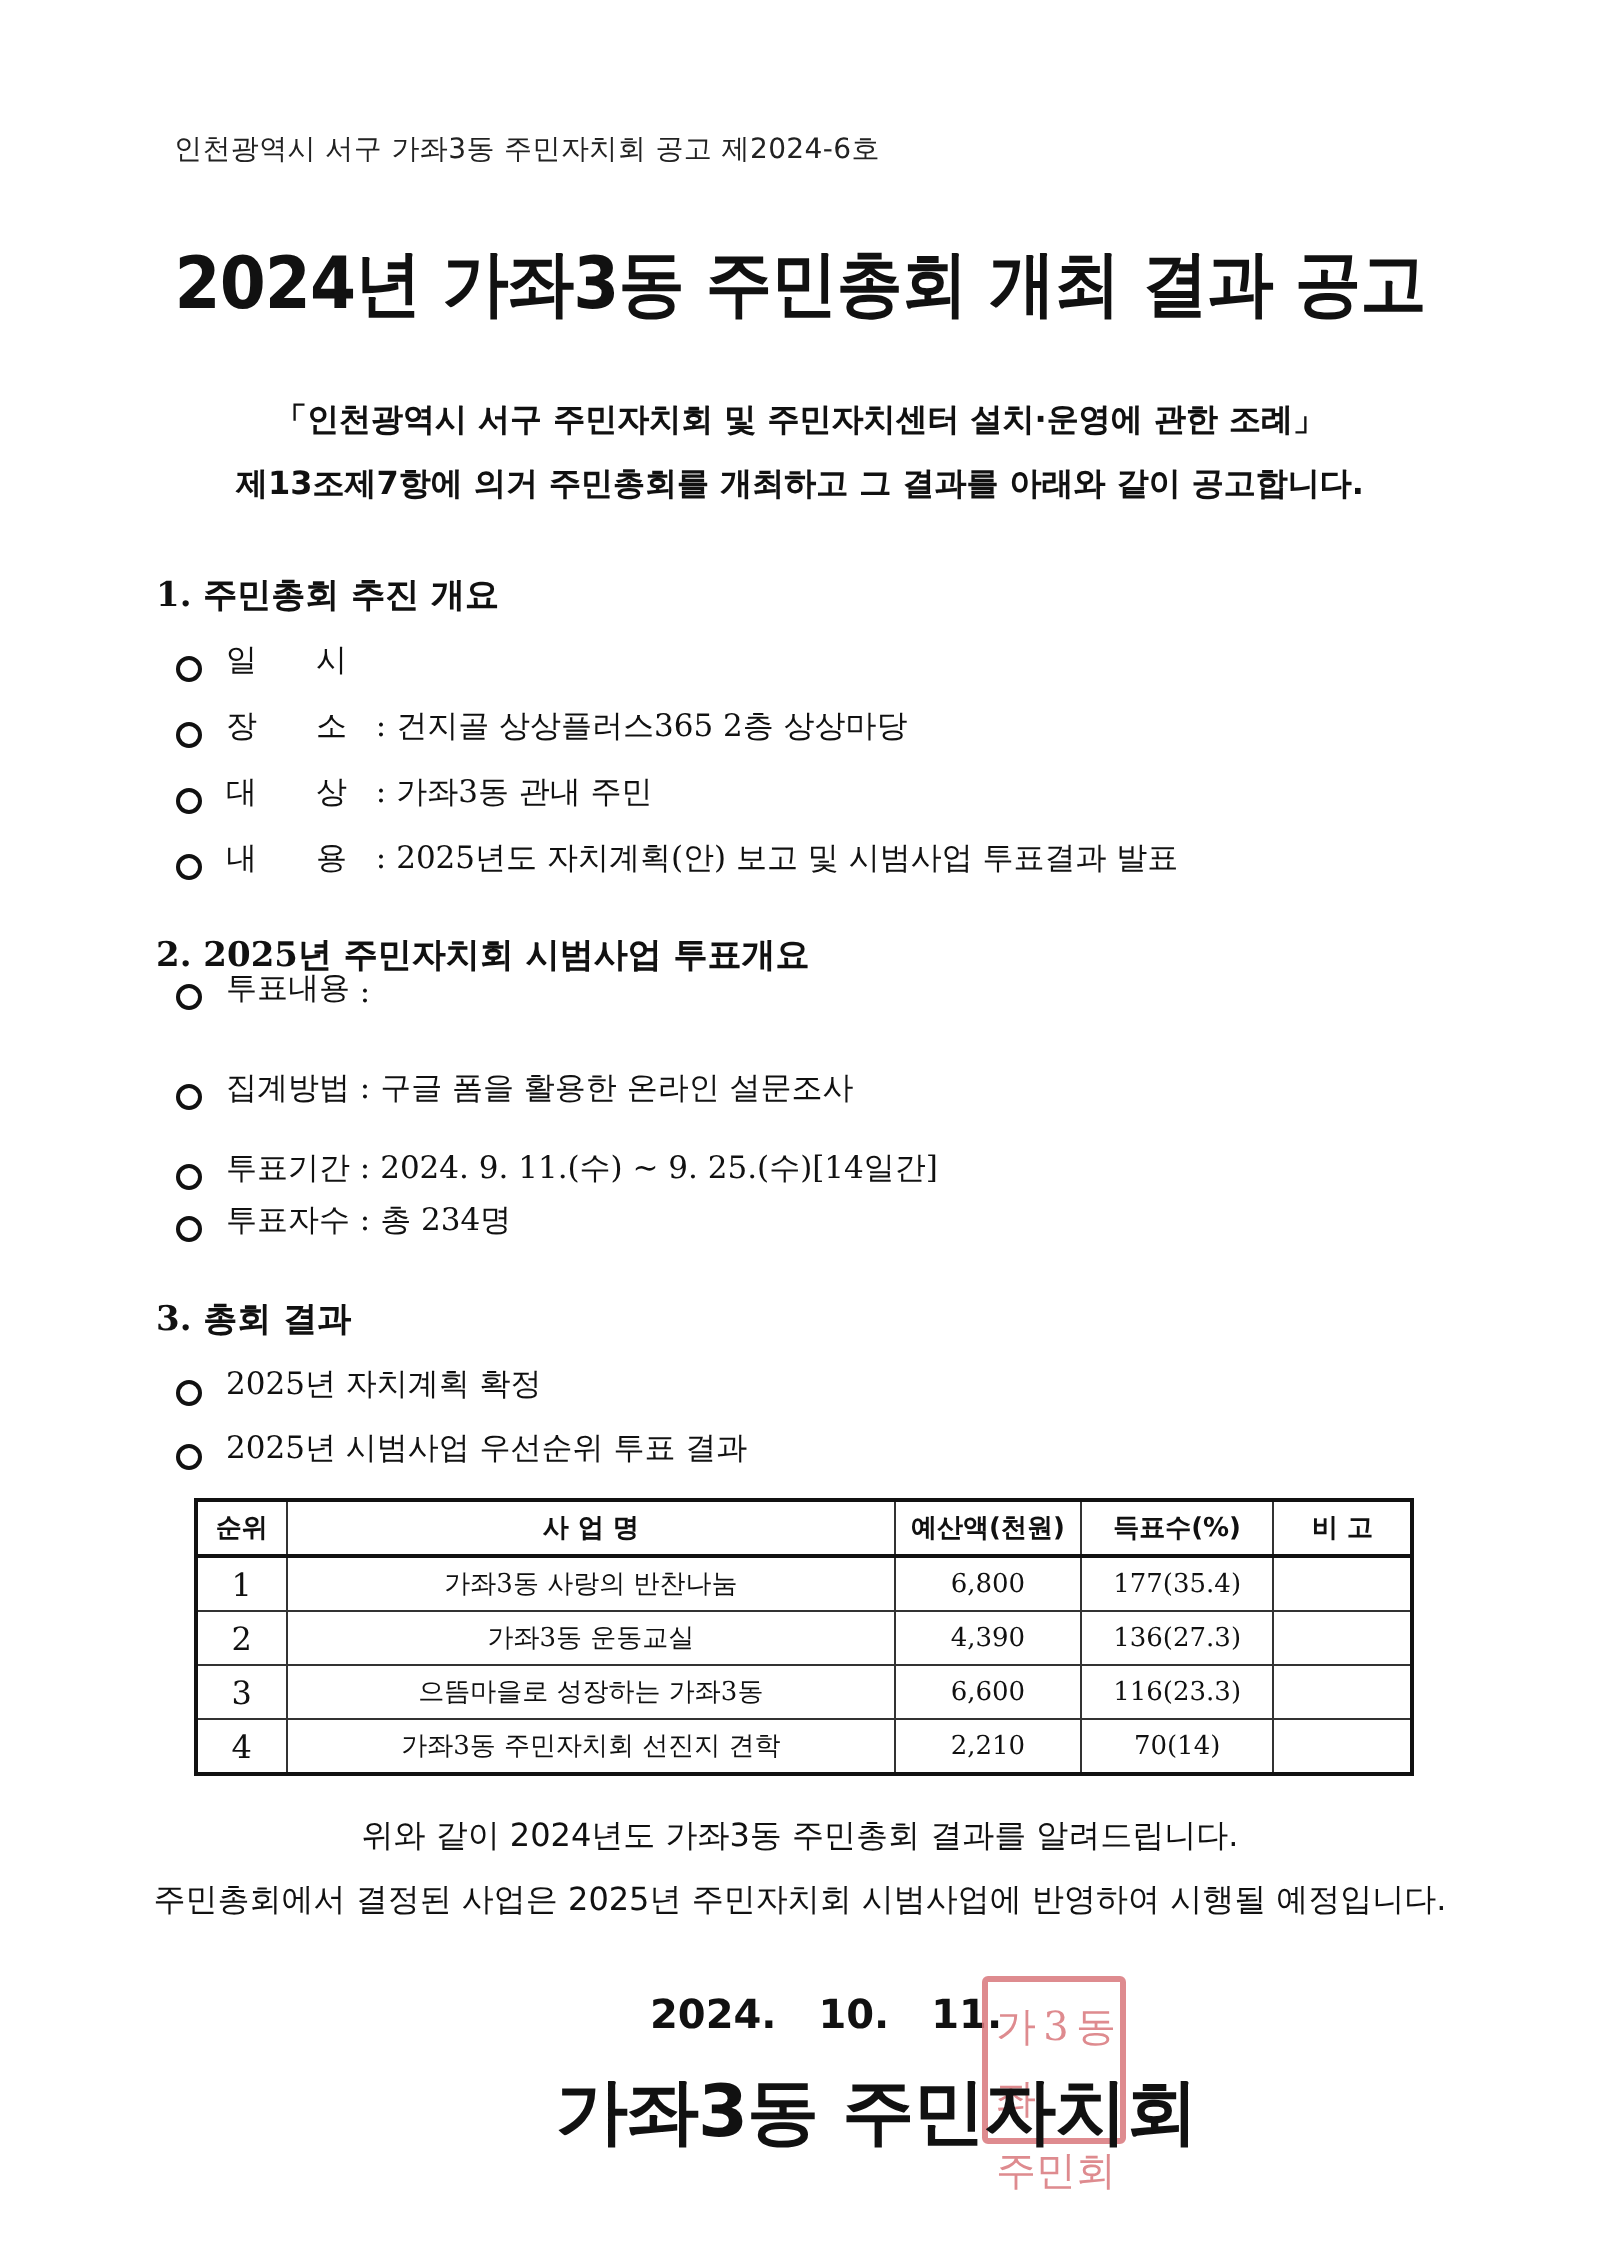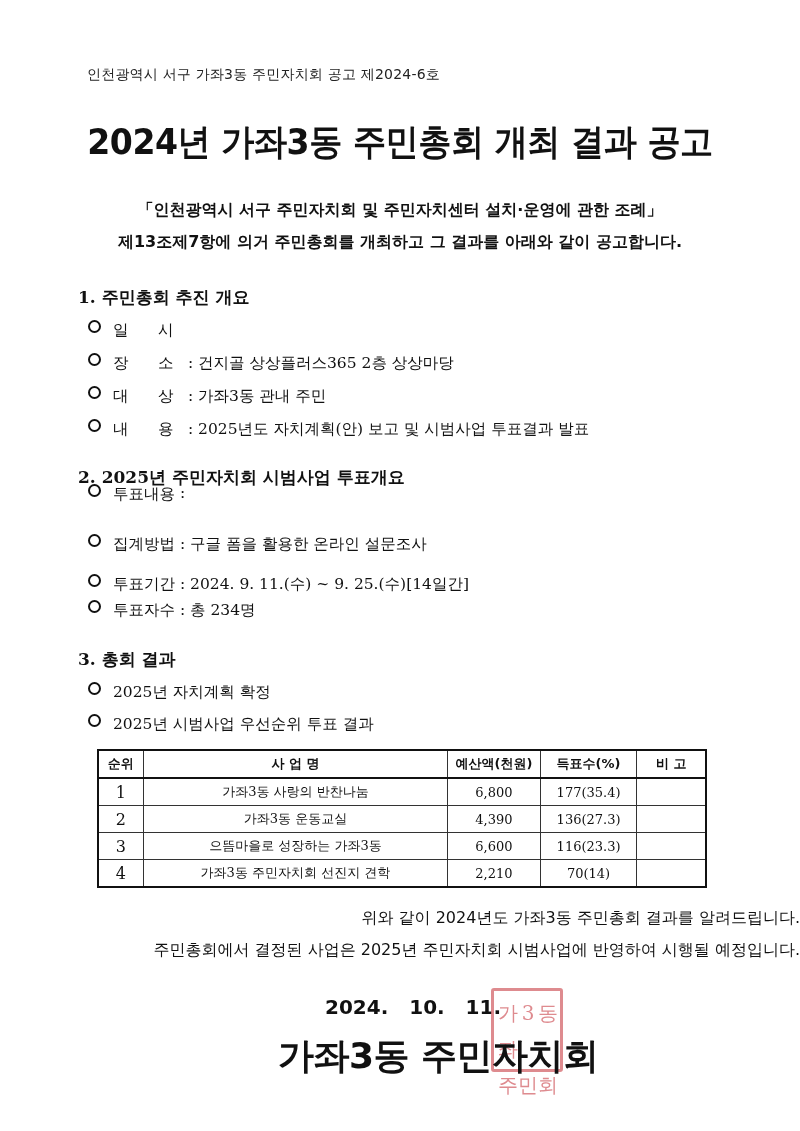--- a/index.html
+++ b/index.html
@@ -22,21 +22,21 @@
       font-family: "DejaVu Sans", sans-serif;
     }
     .intro.l1 { top: 200px; }
     .intro.l2 { top: 232px; }
 
     .section-title {
       left: 78px; font-size: 17px; font-family: "DejaVu Serif", serif; font-weight: bold;
     }
     .item {
       left: 88px; font-size: 15.5px; font-family: "DejaVu Serif", serif; white-space: pre;
-      display: flex; align-items: flex-start;
+      display: flex; align-items: flex-end;
     }
     .bullet {
       display: inline-block; width: 13px; height: 13px; border: 2px solid #111;
       border-radius: 50%; margin-right: 12px; box-sizing: border-box;
     }
     .label-spread { display: inline-block; width: 70px; white-space: pre; }
     .bold { font-weight: bold; font-family: "DejaVu Sans", sans-serif; }
 
     table.results {
       position: absolute; left: 97px; top: 749px; width: 610px;
@@ -49,21 +49,21 @@
     table.results th { font-weight: bold; font-family: "DejaVu Sans", sans-serif; font-size: 13px; }
     table.results tr.head th { border-bottom: 2px solid #111; }
     .c-rank { width: 44px; }
     .c-name { width: 306px; }
     .c-budget { width: 92px; }
     .c-votes { width: 96px; }
     .c-note { width: 68px; }
     td.rank { font-size: 16px; }
 
     .closing {
-      left: 0; width: 800px; text-align: right; font-size: 16px;
+      left: 0; width: 800px; text-align: center; font-size: 16px;
       font-family: "DejaVu Sans", sans-serif;
     }
     .closing.l1 { top: 908px; }
     .closing.l2 { top: 940px; }
     .date {
       left: 325px; top: 995px; font-size: 20px; font-weight: bold; word-spacing: 14px;
       font-family: "DejaVu Sans", sans-serif;
     }
     .org {
       left: 278px; top: 1032px; font-size: 36px; font-weight: bold;

